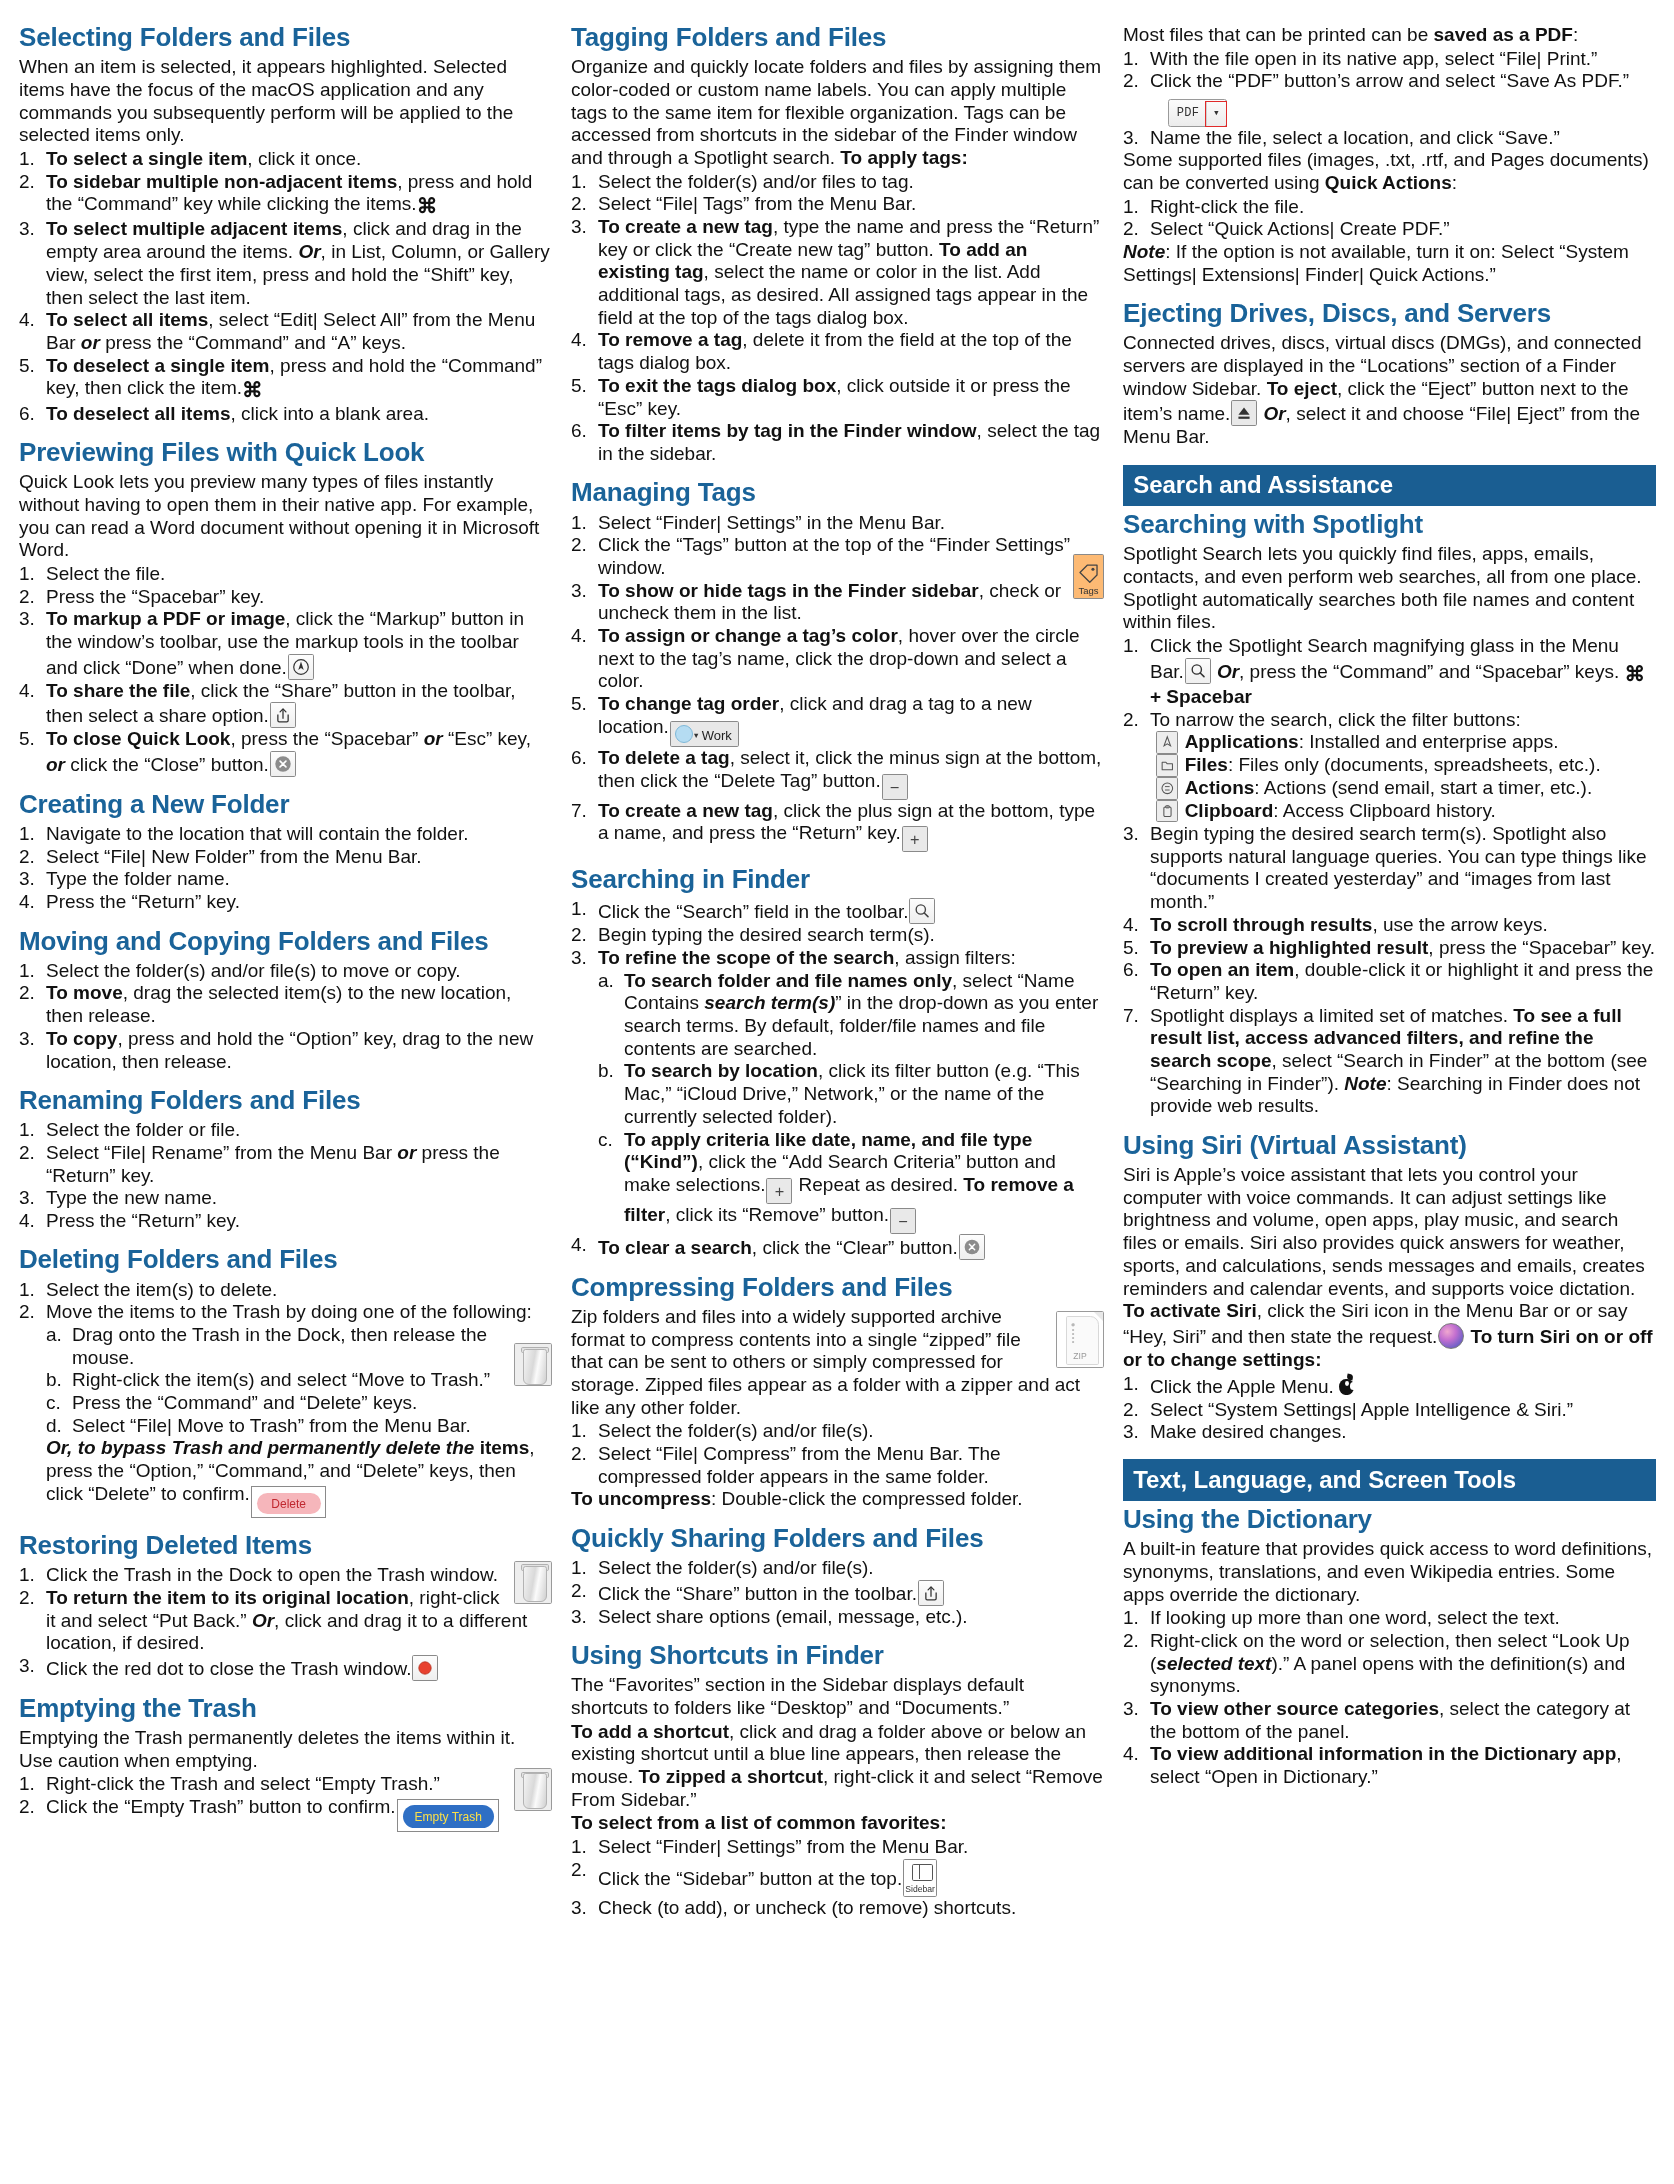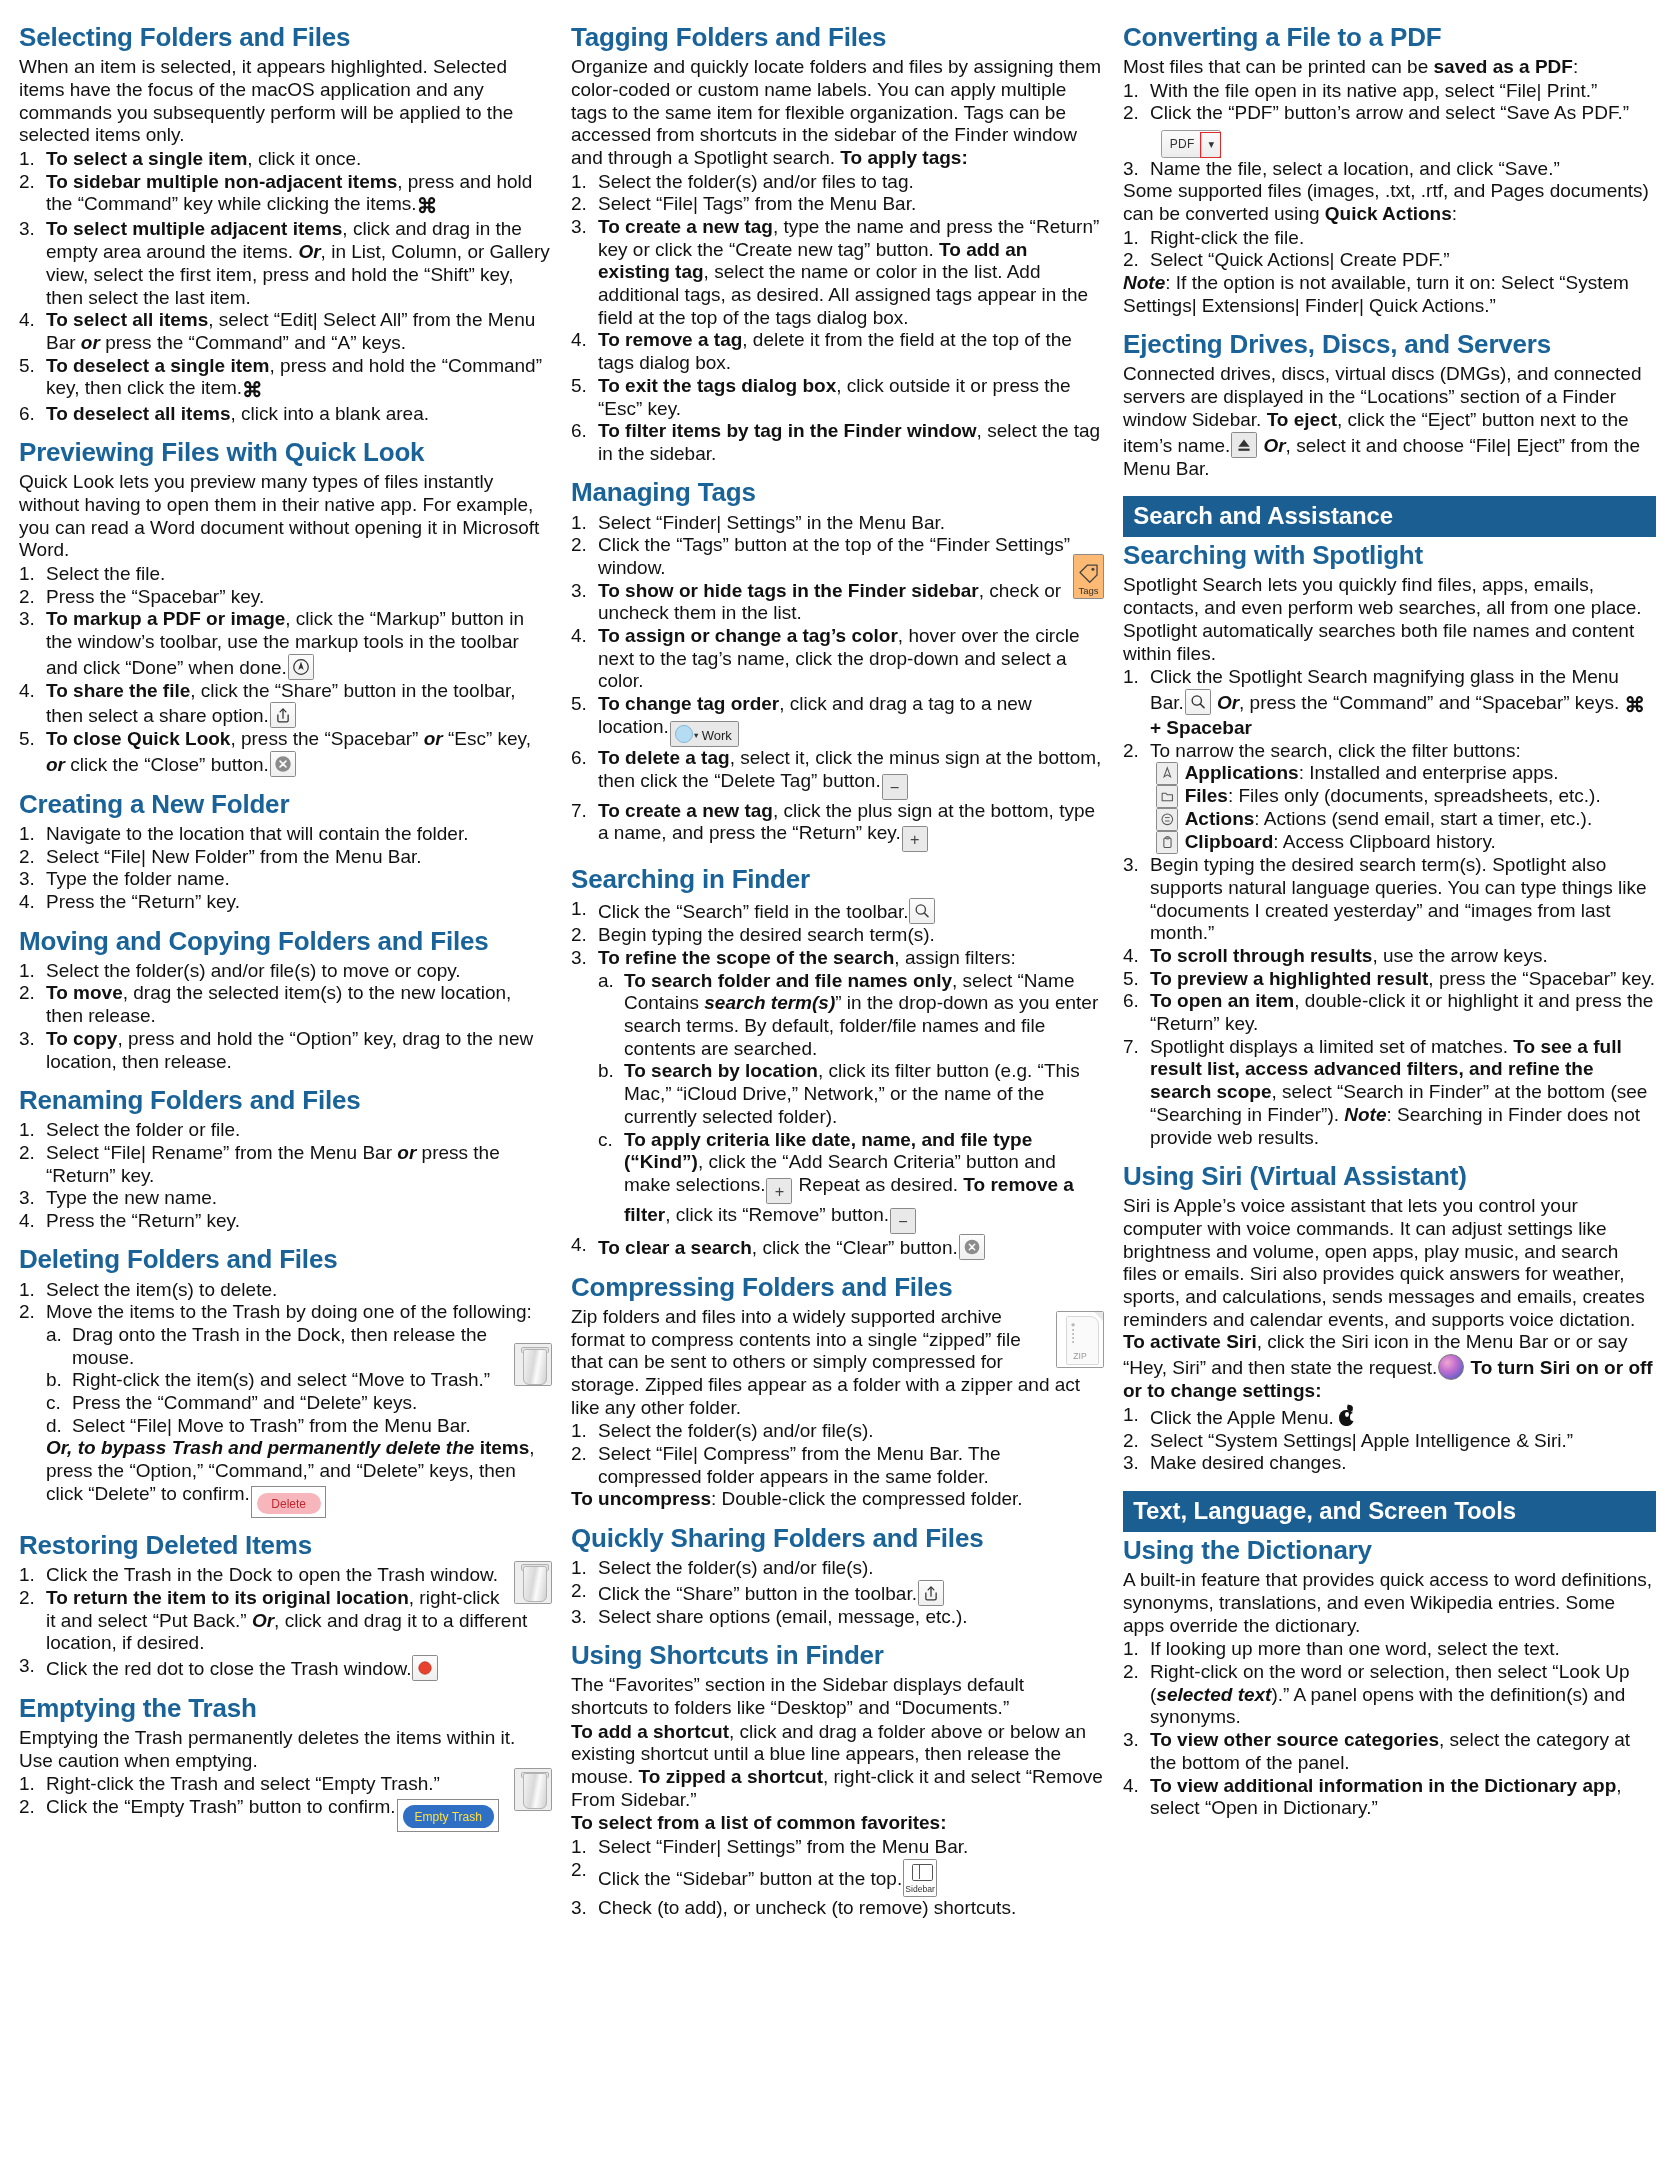--- a/index.html
+++ b/index.html
@@ -172,22 +172,23 @@
   .pill.delete { background:#f6b6bb; color:#c0282f; }
   .pill.emptytrash { background:#2f6fc4; color:#fde047; font-size:12px; padding:5.2px 12px; }
 
   
   .pdfbtn {
     display:inline-block;
     border:0.9px solid #9a9a9a;
     background:linear-gradient(#fcfcfc,#ececec);
     border-radius:2.6px;
     vertical-align:-6px;
-    margin:0 11px;
-    position:relative;
+    margin:0 18px;
+    position:relative;
+    font-family:Liberation Mono, monospace;
   }
   .pdfbtn .lbl {
     display:inline-block;
     font-size:12px;
     padding:5.2px 6.9px 5.2px 7.7px;
     color:#333;
     letter-spacing:0.3px;
   }
   .pdfbtn .arw {
     display:inline-block;
@@ -517,21 +518,20 @@
     <ol class="num">
       <li><span class="mk">1.</span>Select “Finder| Settings” from the Menu Bar.</li>
       <li><span class="mk">2.</span>Click the “Sidebar” button at the top.<span class="badge sidebar"><span class="sb"></span><span class="sbl"></span><span class="cap">Sidebar</span></span></li>
       <li><span class="mk">3.</span>Check (to add), or uncheck (to remove) shortcuts.</li>
     </ol>
 
   </div>
 
   <div class="col">
 
-    <h2 class="sec first">Converting a File to a PDF</h2>
     <p class="body">Most files that can be printed can be <b>saved as a PDF</b>:</p>
     <ol class="num">
       <li><span class="mk">1.</span>With the file open in its native app, select “File| Print.”</li>
       <li><span class="mk">2.</span>Click the “PDF” button’s arrow and select “Save As PDF.”<span class="pdfbtn"><span class="lbl">PDF</span><span class="arw">▾</span></span></li>
       <li><span class="mk">3.</span>Name the file, select a location, and click “Save.”</li>
     </ol>
     <p class="body">Some supported files (images, .txt, .rtf, and Pages documents) can be converted using <b>Quick Actions</b>:</p>
     <ol class="num">
       <li><span class="mk">1.</span><span>Right-click the file.</span></li>
       <li><span class="mk">2.</span><span>Select “Quick Actions| Create PDF.”</span></li>

